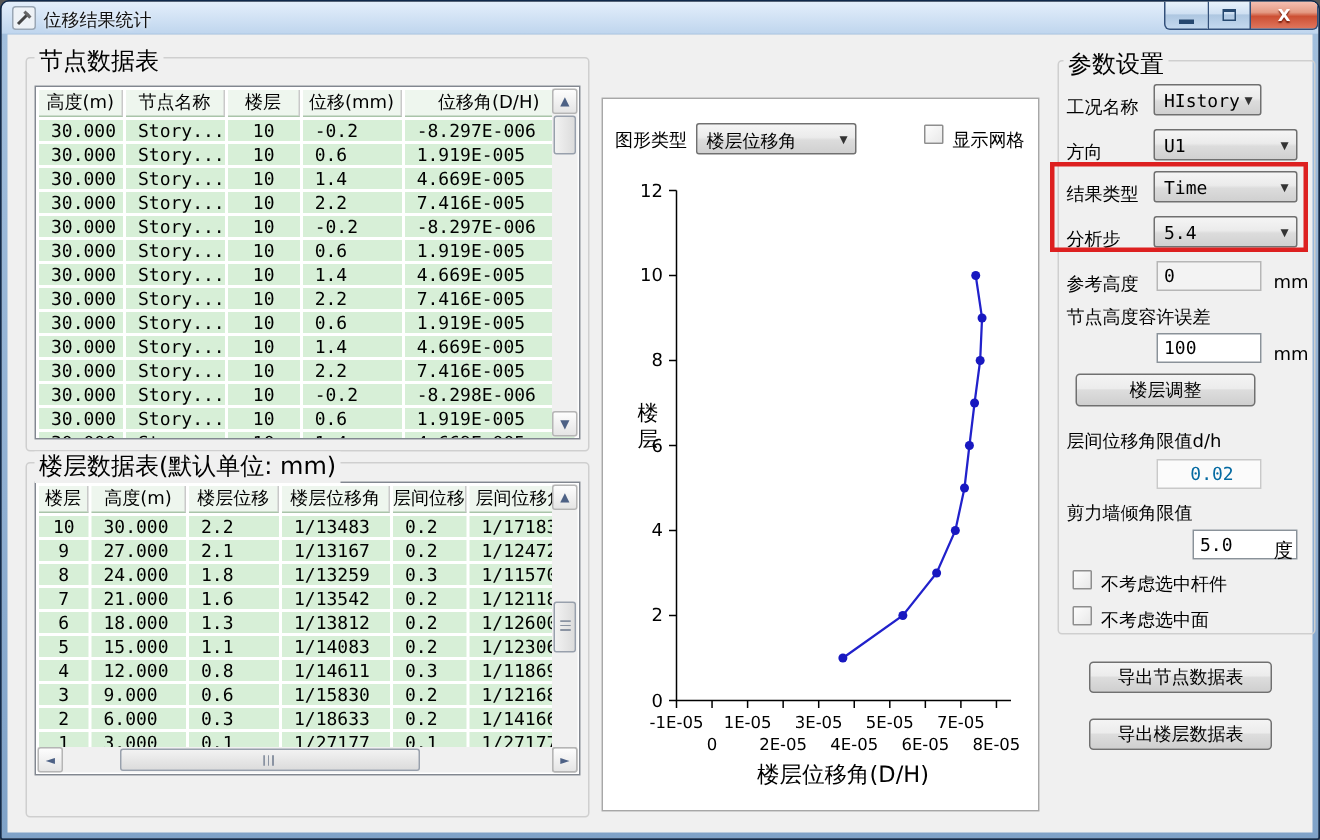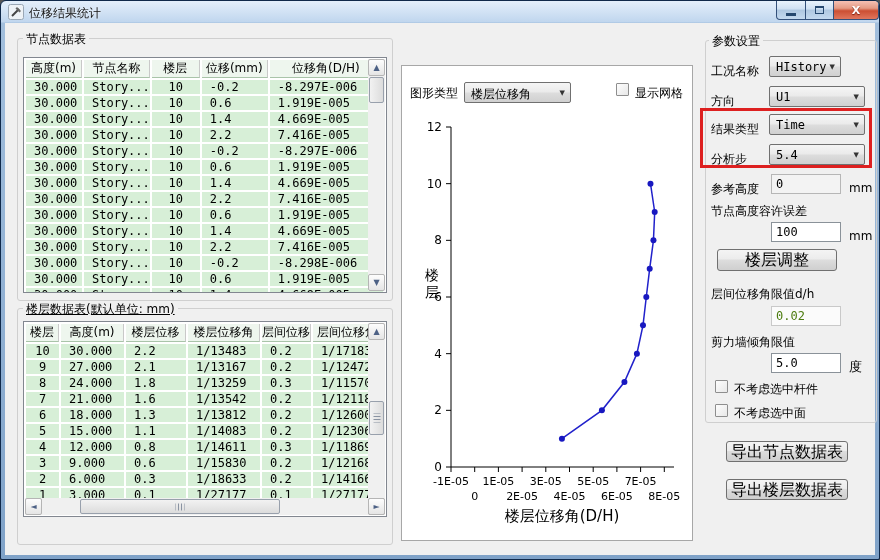--- a/index.html
+++ b/index.html
@@ -20,21 +20,21 @@
   .wbtn-max{ width:28px; border-left:none; background:linear-gradient(180deg,#e9f3fc,#cfe0f2 45%,#aec7e1 50%,#c4d9ef); }
   .wbtn-close{ width:45px; border-left:none; border-radius:0 0 4px 0;
     background:linear-gradient(180deg,#f5c0b3,#e49a84 40%,#cc4f33 55%,#e0765d); color:#fff; font-weight:bold; font-size:11px; text-shadow:0 1px 1px #7c1f0d; }
   .glyph-min{ width:10px; height:3px; background:#26486f; margin-top:8px; }
   .glyph-max{ width:9px; height:8px; border:1px solid #26486f; border-top:2px solid #26486f; background:transparent; }
 
   
   .client{ position:absolute; left:4px; top:22px; right:4px; bottom:4px; background:#f0f0f0; }
 
   .groupbox{ position:absolute; border:1px solid #cfcfcf; border-radius:3px; }
-  .group-label{ position:absolute; background:#f0f0f0; padding:0 3px; font-size:12px; white-space:nowrap; z-index:2; }
+  .group-label{ position:absolute; background:#f0f0f0; padding:0 3px; font-size:16px; white-space:nowrap; z-index:2; }
 
   
   .tframe{ position:absolute; border:1px solid #828790; background:#fff; overflow:hidden; }
   table.dtable{ border-collapse:separate; border-spacing:2px; background:#fff; table-layout:fixed; }
   table.dtable th{ background:#eef6ee; font-weight:normal; font-size:12px; height:18px;
      border-right:1px solid #c9c9c9; border-bottom:1px solid #a9c4a9; text-align:center; overflow:hidden; white-space:nowrap; }
   table.dtable td{ background:#d7efd7; font-size:12px; height:14px; line-height:14px;
      font-family:"DejaVu Sans Mono","DejaVu Sans",monospace; white-space:nowrap; overflow:hidden; padding-left:8px; }
   table.dtable td.center{ text-align:center; padding-left:0; }
 
@@ -60,22 +60,22 @@
   .combo-text{ position:absolute; left:6px; top:3px; font-size:12px; font-family:"DejaVu Sans Mono","DejaVu Sans",monospace; white-space:nowrap; }
   .combo-arrow{ position:absolute; right:5px; top:6px; font-size:7px; color:#333; }
   .cb{ display:inline-block; width:13px; height:13px; border:1px solid #8e8e8e; border-radius:1px;
      background:linear-gradient(135deg,#fdfdfd,#e8e8e8); vertical-align:middle; cursor:pointer; }
 
   
   .plabel{ position:absolute; white-space:nowrap; font-size:12px; }
   .tinput{ position:absolute; height:20px; border:1px solid #8a9299; background:#fff; font-size:12px;
      font-family:"DejaVu Sans Mono","DejaVu Sans",monospace; padding-left:4px; width:70px; }
   .tinput.gray{ background:#f3f3f3; border-color:#b6b6b6; }
-  .tinput.disabled{ background:#fbfbfb; border-color:#c9c9c9; color:#4d7c0f; }
-  .wbutton{ position:absolute; border:1px solid #707070; border-radius:3px; font-size:16px;
+  .tinput.disabled{ background:#fbfbfb; border-color:#c9c9c9; color:#0369a1;text-align:center; }
+  .wbutton{ position:absolute; border:1px solid #707070; border-radius:3px; font-size:12px;
      background:linear-gradient(180deg,#f4f4f4,#ececec 45%,#dddddd 50%,#cfcfcf); cursor:pointer; text-align:center; }
   .red-box{ position:absolute; left:699px; top:107px; width:172px; height:60px; border:3px solid #dd2020; z-index:10; pointer-events:none; }
 
   
   .statusbar{ position:absolute; left:0; right:0; top:506px; height:28px; border-top:1px solid #d7d7d7; background:#f0f0f0; }
   .status-text{ position:absolute; left:6px; top:6px; font-size:12px; }
 </style>
 </head>
 <body>
 
@@ -225,21 +225,21 @@
           </tbody>
         </table>
       <div class="vscroll">
         <div class="sbtn" style="top:0;">▲</div>
         <div class="sthumb" style="top:18px; height:26px;"></div>
         <div class="sbtn" style="bottom:0;">▼</div>
       </div>
     </div>
 
     <div class="groupbox" style="left:12px; top:285px; width:376px; height:237px;"></div>
-    <div class="group-label" style="left:18px; top:278px;text-decoration:underline;">楼层数据表(默认单位: mm)</div>
+    <div class="group-label" style="left:18px; top:278px;">楼层数据表(默认单位: mm)</div>
     <div class="tframe" style="left:18px; top:298px; width:364px; height:196px;">
       <table class="dtable">
           <colgroup>
             <col style="width: 33px;">
             <col style="width: 63px;">
             <col style="width: 60px;">
             <col style="width: 72px;">
             <col style="width: 48px;">
             <col style="width: 69px;">
           </colgroup>
@@ -446,21 +446,21 @@
     <span class="plabel" style="left:706px; top:180px;">节点高度容许误差</span>
     <input class="tinput" style="left: 766px; top: 199px;" value="100">
     <span class="plabel" style="left:844px; top:206px;">mm</span>
 
     <button class="wbutton" style="left:712px; top:226px; width:120px; height:22px;">楼层调整</button>
 
     <span class="plabel" style="left:706px; top:263px;">层间位移角限值d/h</span>
     <input class="tinput disabled" style="left: 766px; top: 283px;" value="0.02">
 
     <span class="plabel" style="left:706px; top:311px;">剪力墙倾角限值</span>
-    <input class="tinput" style="left: 766px; top: 330px;" value="5.0">
+    <input class="tinput" style="left: 790px; top: 330px;" value="5.0">
     <span class="plabel" style="left:844px; top:335px; font-size:13px;">度</span>
 
     <span class="cb" style="position:absolute; left:710px; top:357px;"></span>
     <span class="plabel" style="left:729px; top:358px;">不考虑选中杆件</span>
     <span class="cb" style="position:absolute; left:710px; top:381px;"></span>
     <span class="plabel" style="left:729px; top:382px;">不考虑选中面</span>
 
     <button class="wbutton" style="left:721px; top:456px; width:122px; height:21px;">导出楼层数据表</button>
     <button class="wbutton" style="left:721px; top:418px; width:122px; height:21px;">导出节点数据表</button>
 

